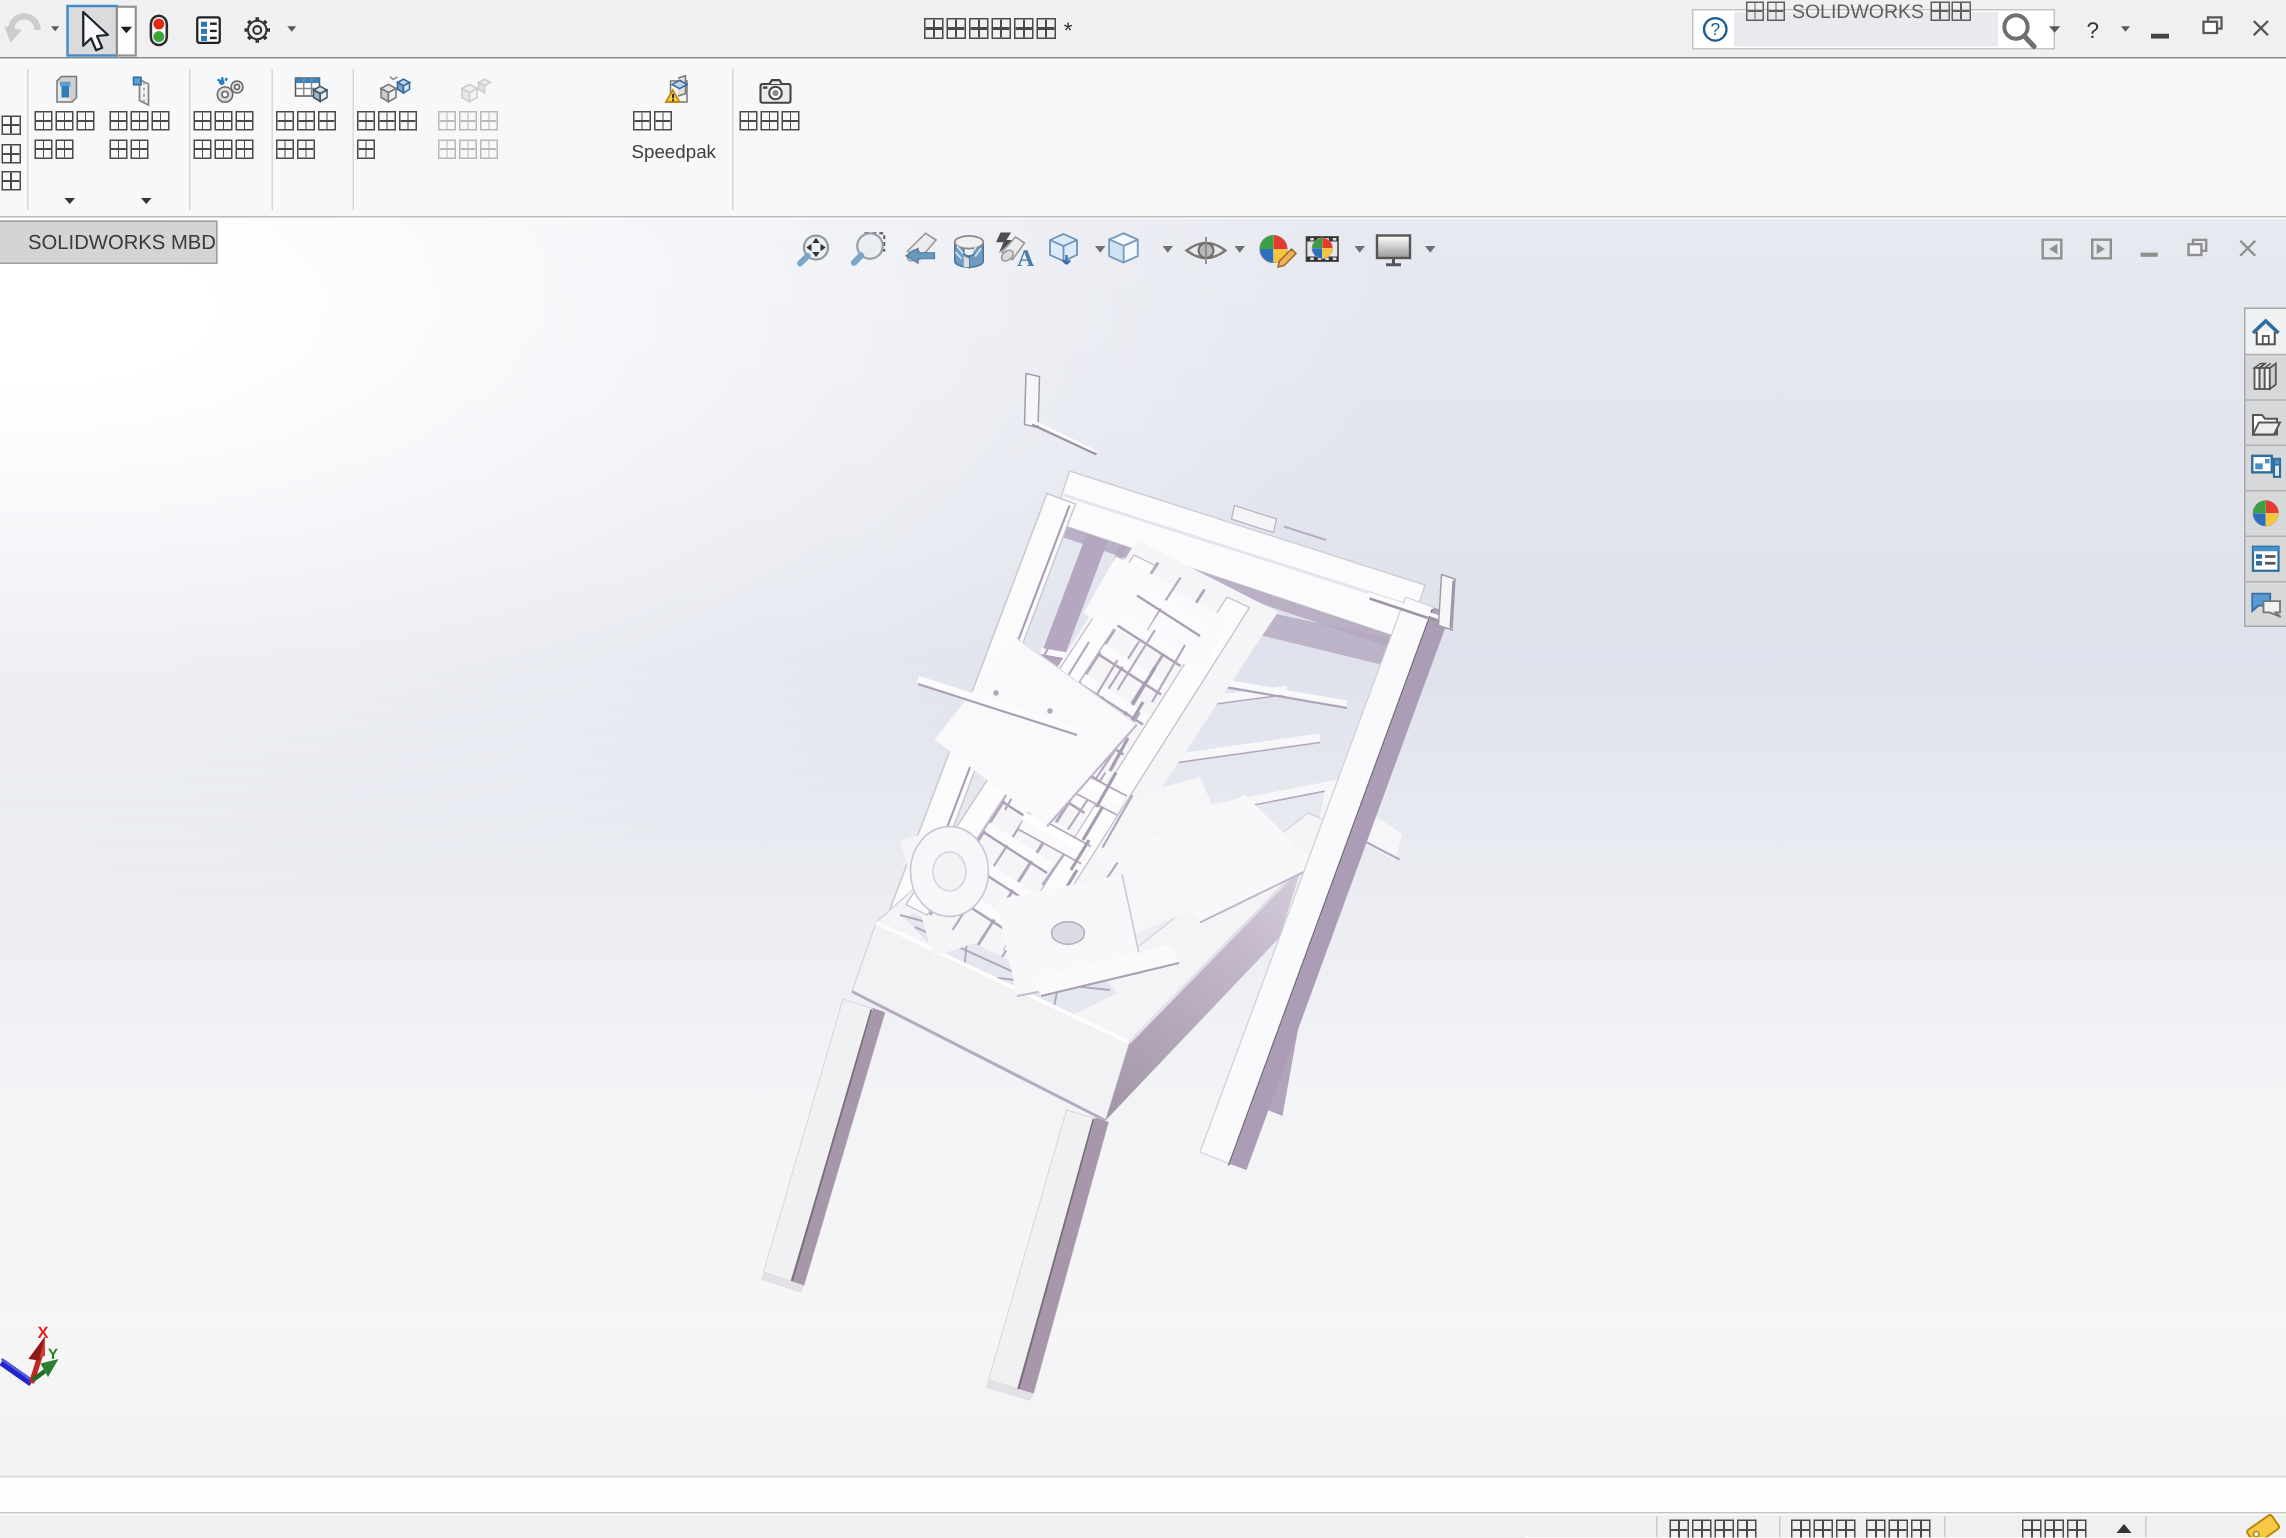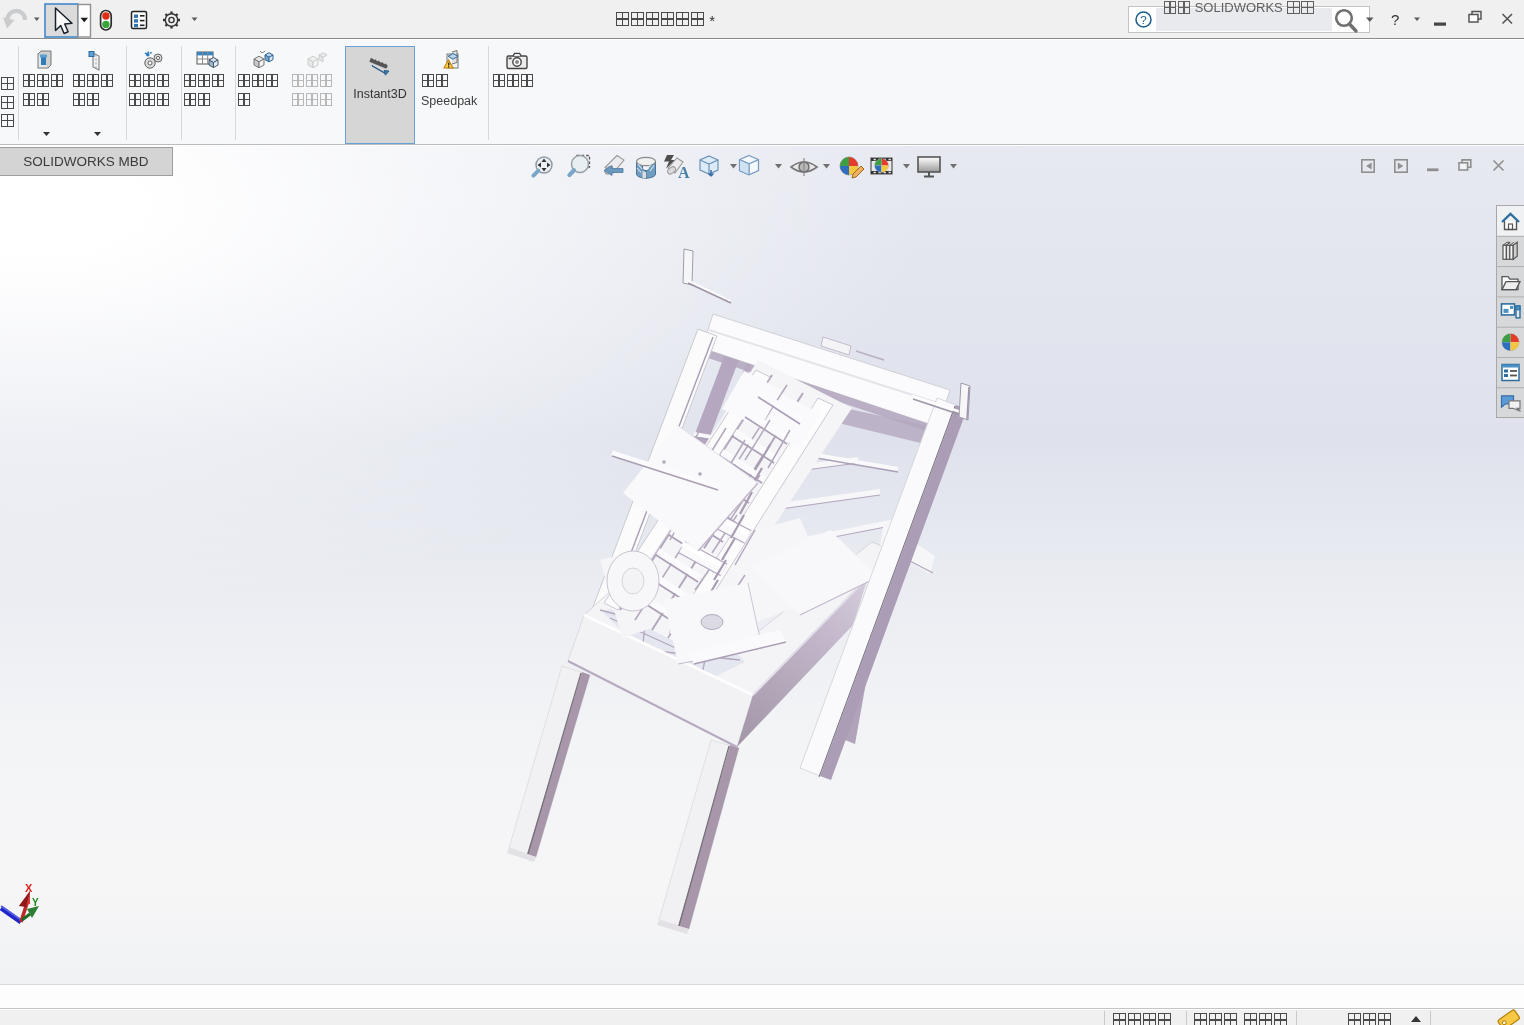--- a/index.html
+++ b/index.html
@@ -17,22 +17,22 @@
 #titlebar{position:absolute;left:0;top:0;width:1524px;height:39px;background:#f0f0f0;border-bottom:1px solid #8a8a8a}
 #ribbon{position:absolute;left:0;top:40px;width:1524px;height:105px;background:#f7f8f9;border-bottom:1px solid #bbbcbe}
 .rsep{position:absolute;top:6px;height:94px;width:1px;background:#d7d8da}
 .rbtn{position:absolute;top:9px;text-align:left;font-size:12px;color:#3e3e3e}
 .rbtn>svg{display:block;margin:0 auto 1px}
 .rbtn>div{height:19px;line-height:17px}
 .rbtn>svg.car{margin-top:19px}
 #viewport{position:absolute;left:0;top:146px;width:1524px;height:838px;
  background:radial-gradient(ellipse 900px 400px at 30px 60px,rgba(255,255,255,1) 12%,rgba(255,255,255,0) 100%),
  linear-gradient(to bottom,#e7e9f1 0%,#dfe2ec 35%,#eaecf2 52%,#f3f4f6 70%,#f6f6f7 88%,#f1f2f4 100%)}
-#mbdtab{position:absolute;left:-1px;top:1px;width:174px;height:29px;background:#d4d4d4;border:1px solid #9e9e9e;
- font-size:13.5px;color:#3a3a3a;line-height:27px;text-align:center}
+#mbdtab{position:absolute;left:-1px;top:1px;width:146px;height:29px;background:#d4d4d4;border:1px solid #9e9e9e;
+ font-size:13.5px;color:#3a3a3a;line-height:27px;text-align:right}
 #whitebar{position:absolute;left:0;top:984px;width:1524px;height:25px;background:#fdfdfd;border-top:1px solid #d9d9d9;border-bottom:1px solid #c5c5c5}
 #statusbar{position:absolute;left:0;top:1010px;width:1524px;height:15px;background:#f0f0f0}
 .ssep{position:absolute;top:1011px;height:14px;width:1px;background:#c9c9c9}
 </style></head>
 <body>
 <div id="titlebar">
  <svg class="abs" style="left:0;top:0" width="220" height="39" viewBox="0 0 220 39">
   <path d="M8.5,24 a8.8,8.8 0 1 1 16.5,-4" fill="none" stroke="#cbccce" stroke-width="4.2"></path>
   <polygon points="3,17.5 14.5,20 7,28.5" fill="#cbccce"></polygon>
   <path d="M34 17.5 h5.5 l-2.75 3.4 z" fill="#5a5a5a"></path>
@@ -161,28 +161,20 @@
  <div class="rbtn" style="left:291px;width:52px;color:#b8b8b8">
   <svg width="26" height="24" viewBox="0 0 26 24" style="opacity:.45">
    <path d="M4 10 l5-2.8 5 2.8 -5 2.8 z" fill="#e6e6e6" stroke="#999"></path>
    <path d="M4 10 v6 l5 2.8 v-6 z" fill="#d5d5d5" stroke="#999"></path>
    <path d="M14 10 v6 l-5 2.8 v-6 z" fill="#f0f0f0" stroke="#999"></path>
    <path d="M15 6 l4-2.3 4 2.3 -4 2.3 z" fill="#dddddd" stroke="#999"></path>
    <path d="M15 6 v4.6 l4 2.3 v-4.6 z" fill="#cccccc" stroke="#999"></path>
   </svg>
   <div><b class="c grey"></b><b class="c grey"></b><b class="c grey"></b></div>
   <div><b class="c grey"></b><b class="c grey"></b><b class="c grey"></b></div>
- </div>
- <div class="abs" style="left:345px;top:6px;width:70px;height:98px;background:#d6d6d6;border:1.5px solid #68a2d6;text-align:center">
-  <svg width="36" height="26" viewBox="0 0 36 26" style="margin-top:8px">
-   <path d="M8 5 l17 7" stroke="#555" stroke-width="3.6"></path>
-   <path d="M9.5 3 l1.6 3.6 M13 4.4 l1.6 3.6 M16.5 5.8 l1.6 3.6 M20 7.2 l1.6 3.6 M23.5 8.6 l1.6 3.6" stroke="#555" stroke-width="1.1"></path>
-   <path d="M10 11 l13 7.5 -1 -3 5 0.5 -3.6 4.2 -0.4-2.2 -13-7.5z" fill="#4178a8" stroke="#2d5f8d" stroke-width="1"></path>
-  </svg>
-  <div style="font-size:12.5px;color:#333;margin-top:2px">Instant3D</div>
  </div>
  <div class="rbtn" style="left:421px;width:62px">
   <svg width="24" height="24" viewBox="0 0 24 24">
    <rect x="7" y="5" width="11" height="14" fill="#f5f5f5" stroke="#777"></rect>
    <path d="M12 3 l5-1.5 v12 l-5 1.5" fill="#e0e0e0" stroke="#777"></path>
    <path d="M13 4.5 l5 2.8 -5 2.8 -5 -2.8 z" fill="#bcd4e8" stroke="#369"></path>
    <path d="M4 19 l4.5-8 4.5 8 z" fill="#ffd24d" stroke="#c8860a" stroke-width="1.2"></path>
    <rect x="8" y="13.6" width="1.4" height="3" fill="#333"></rect>
    <rect x="8" y="17.2" width="1.4" height="1.3" fill="#333"></rect>
   </svg>

